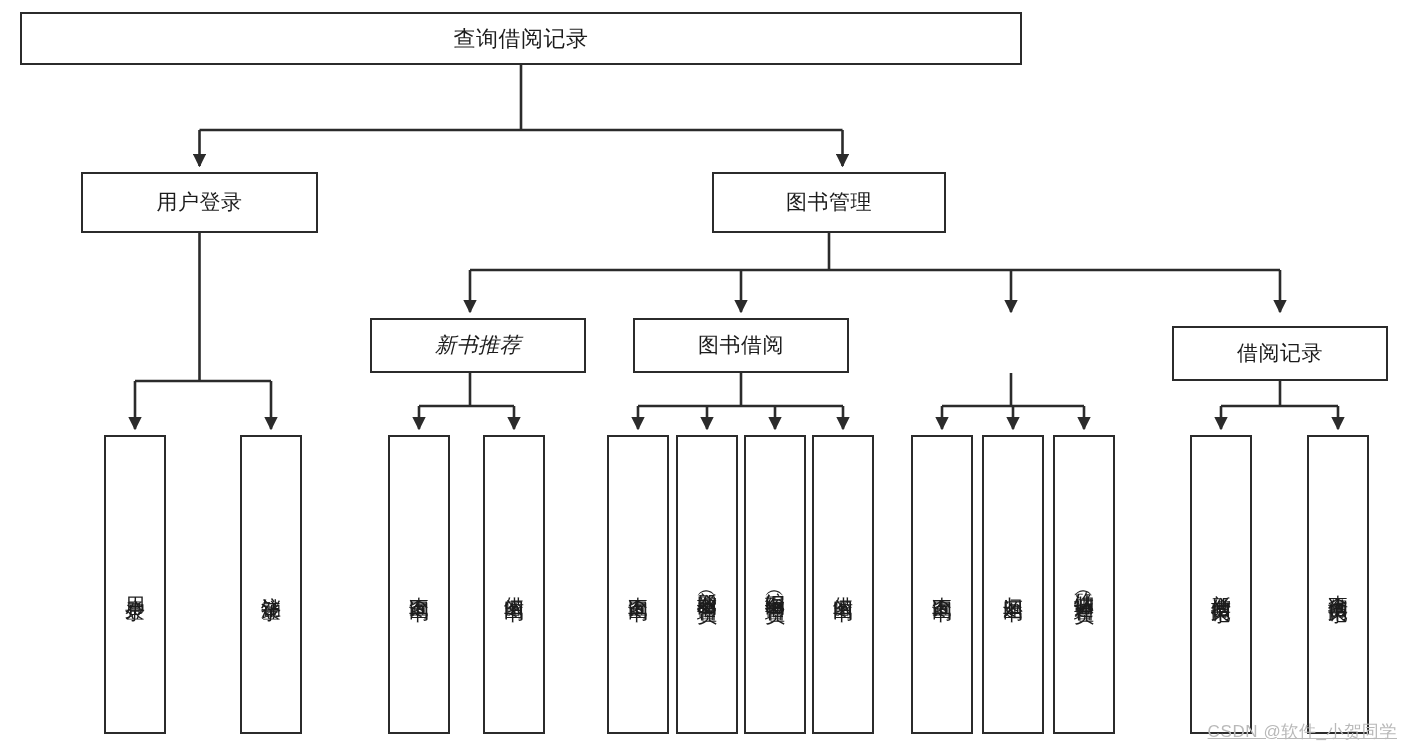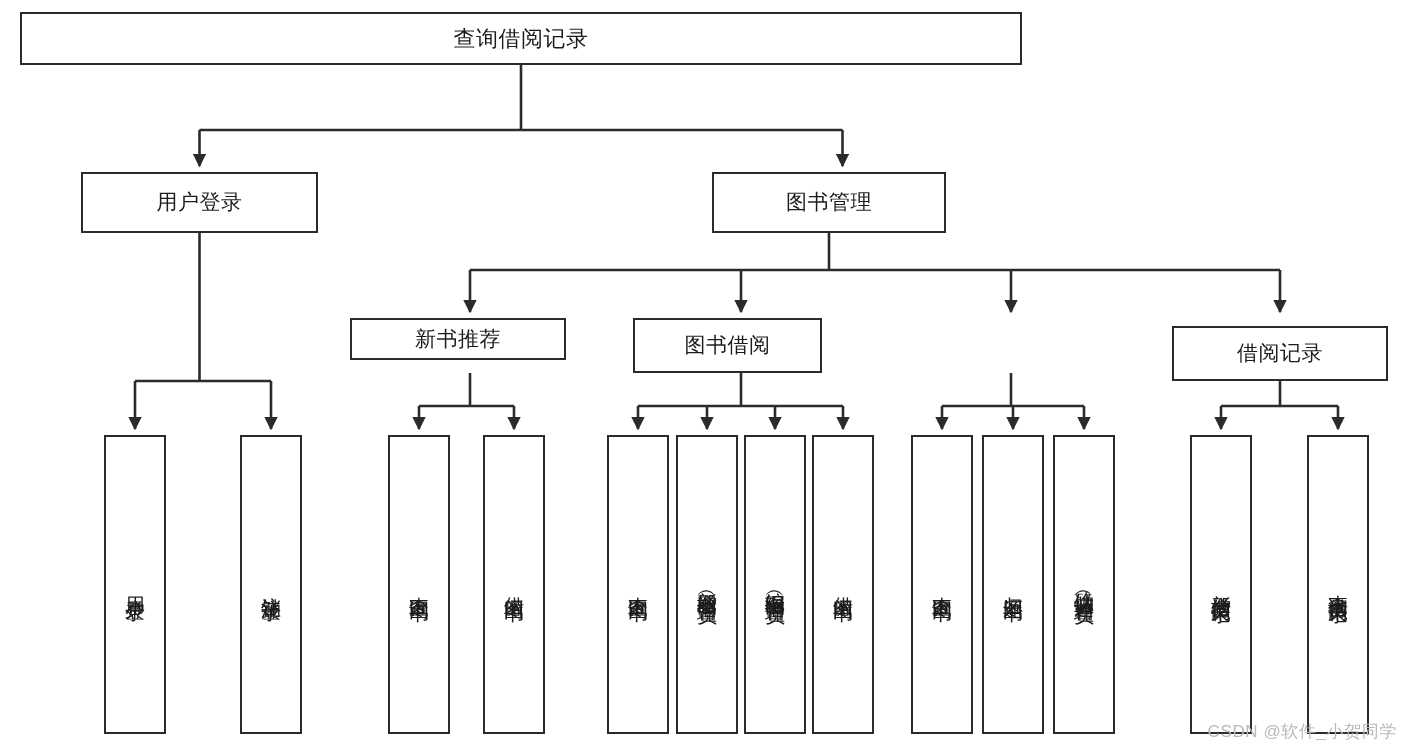--- a/index.html
+++ b/index.html
@@ -69,20 +69,21 @@
   
   #watermark {
     position: absolute;
     right: 8px;
     bottom: 4px;
     font-size: 17px;
     color: #b9b9b9;
     letter-spacing: 0.6px;
     white-space: nowrap;
     user-select: none;
+    text-decoration: underline;
   }
 </style>
 </head>
 <body>
 
 <div id="diagram-root" style="width: 1405px; height: 747px; background: rgb(255, 255, 255);">
 
   <svg id="connector-layer" viewBox="0 0 1405 747" xmlns="http://www.w3.org/2000/svg">
     <defs>
       <marker id="arrow" viewBox="0 0 10 10" refX="9" refY="5" markerWidth="5.2" markerHeight="5.2" orient="auto-start-reverse">
@@ -138,24 +139,24 @@
     <span class="node-label">查询借阅记录</span>
   </div>
 
   <div class="node level1" style="left: 81px; top: 172px; width: 237px; height: 61px;">
     <span class="node-label">用户登录</span>
   </div>
   <div class="node level1" style="left: 712px; top: 172px; width: 234px; height: 61px; align-items: center;">
     <span class="node-label">图书管理</span>
   </div>
 
-  <div class="node level2" style="left: 350px; top: 318px; width: 216px; height: 42px;">
+  <div class="node level2" style="left: 370px; top: 318px; width: 216px; height: 55px; font-style: italic;">
     <span class="node-label">新书推荐</span>
   </div>
-  <div class="node level2" style="left: 633px; top: 318px; width: 189px; height: 55px; font-family: Liberation Serif, serif;">
+  <div class="node level2" style="left: 633px; top: 318px; width: 216px; height: 55px; font-family: Liberation Serif, serif;">
     <span class="node-label">图书借阅</span>
   </div>
   <div class="node level2" style="left: 1172px; top: 326px; width: 216px; height: 55px;">
     <span class="node-label">借阅记录</span>
   </div>
 
   <div class="node leaf" style="left: 104px; top: 435px; width: 62px; height: 299px;">
     <span class="node-label">用户登录</span>
   </div>
   <div class="node leaf" style="left: 240px; top: 435px; width: 62px; height: 299px;">

